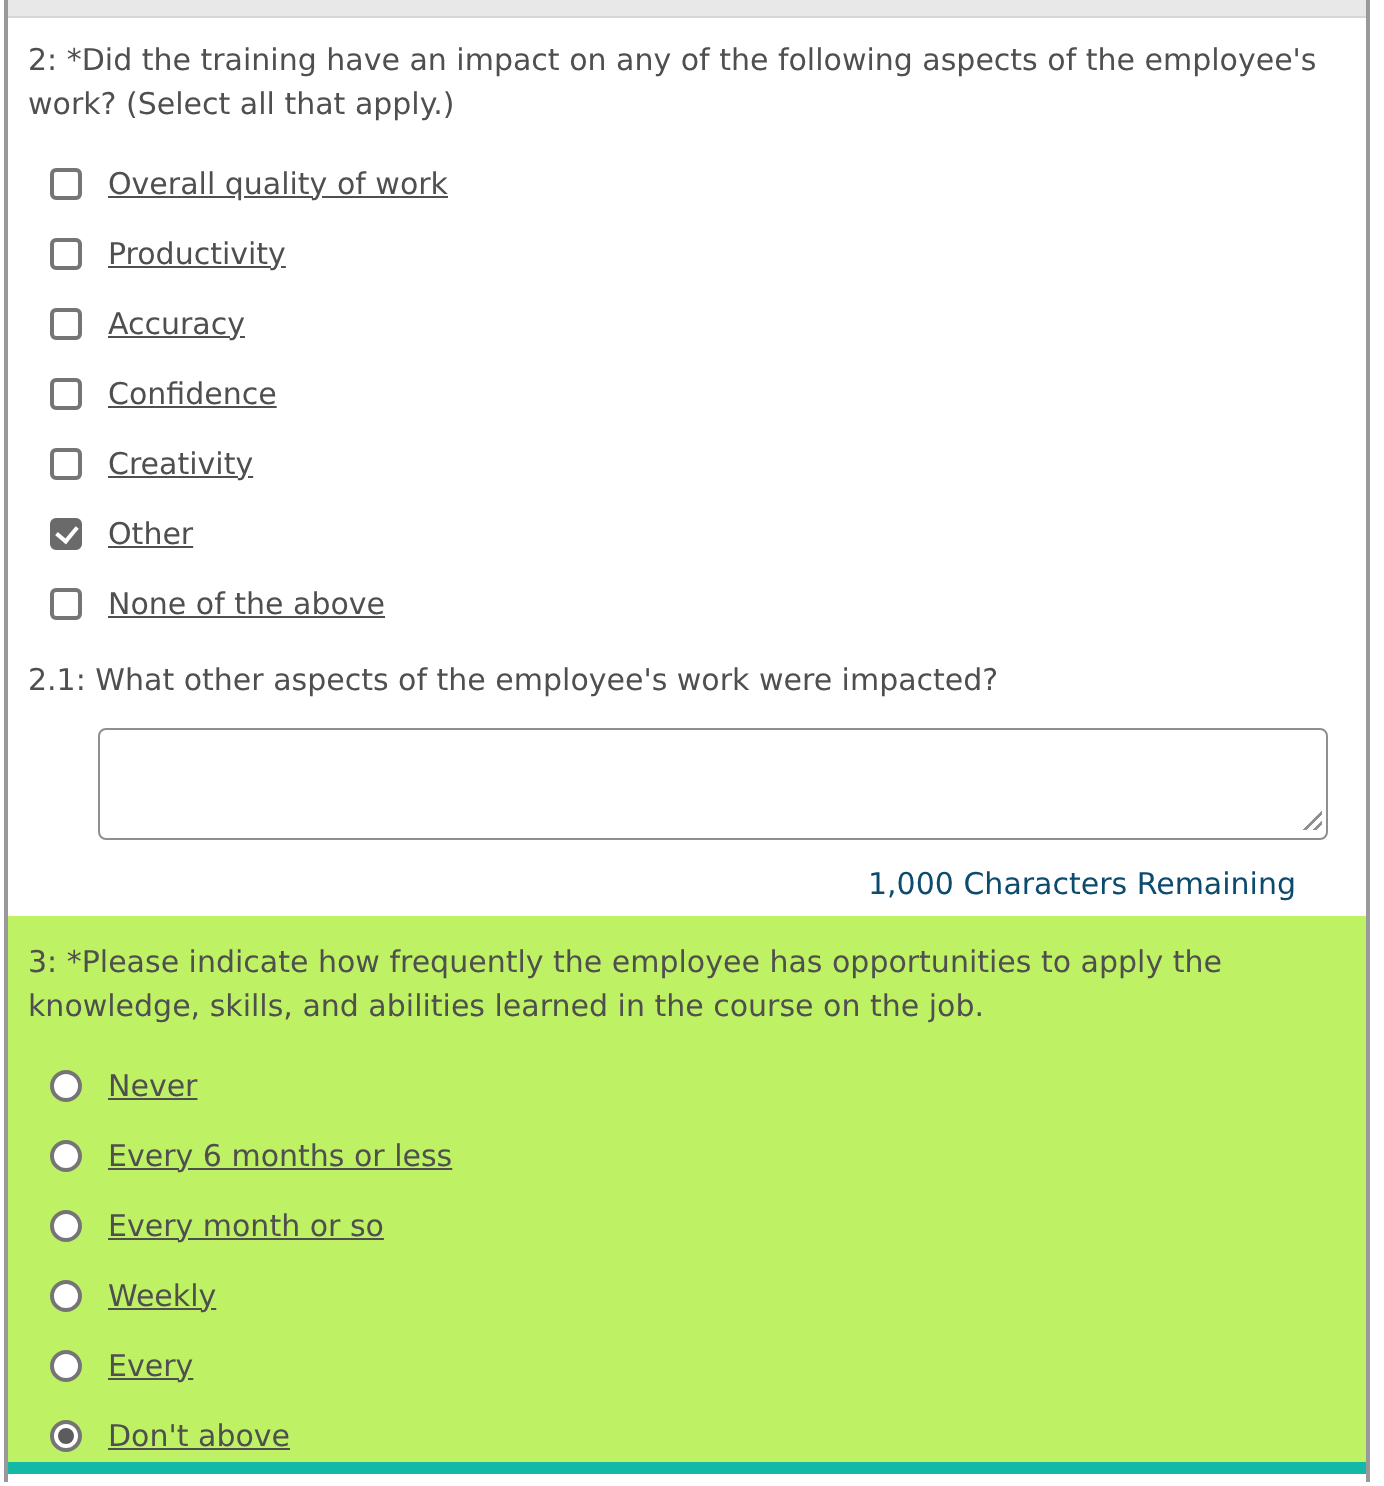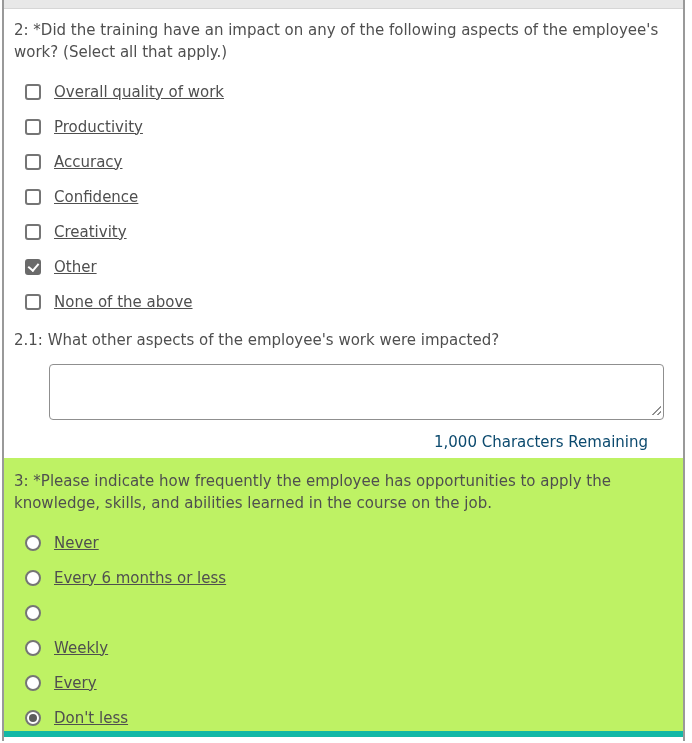--- a/index.html
+++ b/index.html
@@ -178,31 +178,32 @@
       <div class="opt-row">
         <span class="rb"></span>
         <span class="opt-label">Never</span>
       </div>
       <div class="opt-row">
         <span class="rb"></span>
         <span class="opt-label">Every 6 months or less</span>
       </div>
       <div class="opt-row">
         <span class="rb"></span>
+        <span class="opt-label">Every month or so</span>
       </div>
       <div class="opt-row">
         <span class="rb"></span>
         <span class="opt-label">Weekly</span>
       </div>
       <div class="opt-row">
         <span class="rb"></span>
         <span class="opt-label">Every</span>
       </div>
       <div class="opt-row">
         <span class="rb on"></span>
-        <span class="opt-label">Don't less</span>
+        <span class="opt-label">Don't above</span>
       </div>
     </div>
   </div>
 
   <div class="next-strip"></div>
 
 </div>
 
 </body></html>

